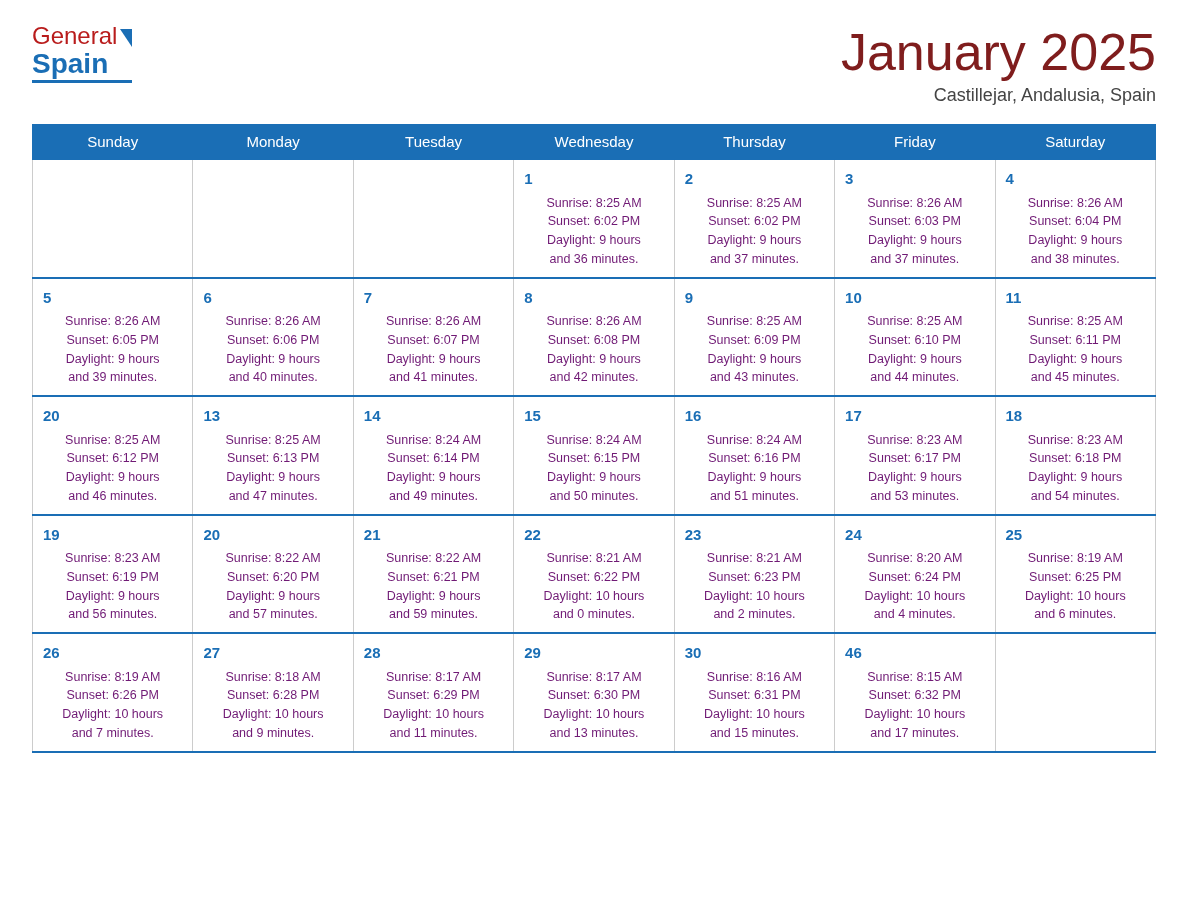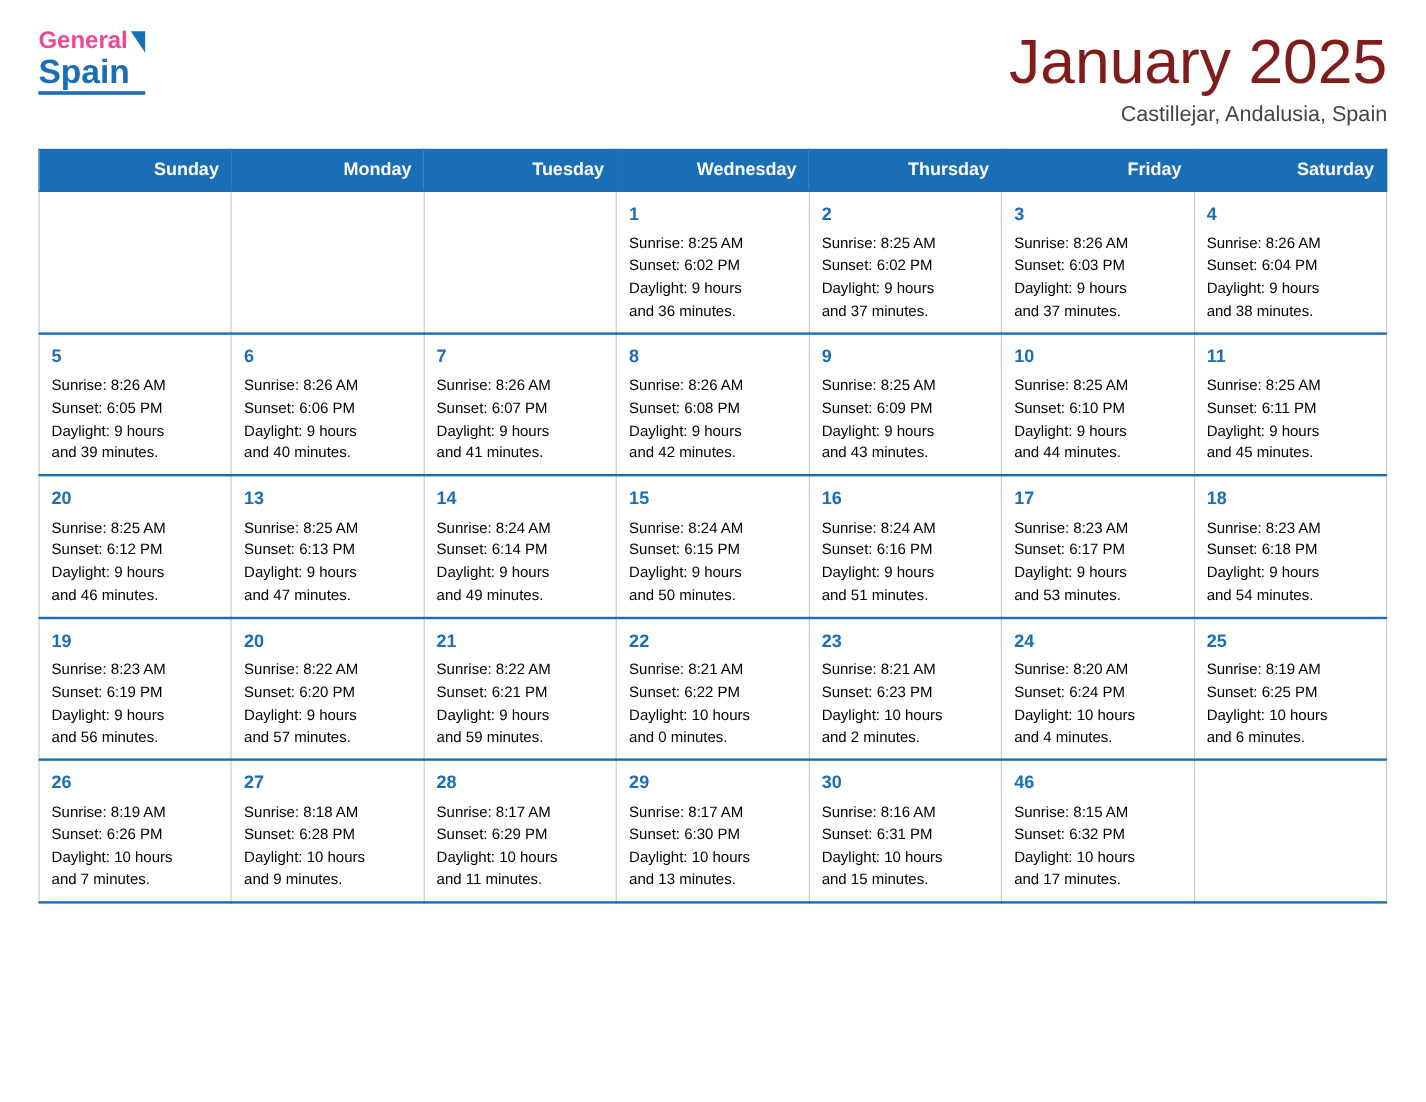--- a/index.html
+++ b/index.html
@@ -15,23 +15,23 @@
       justify-content: space-between;
       align-items: flex-start;
       margin-bottom: 18px;
     }
     .logo-area {
       display: flex;
       flex-direction: column;
       align-items: flex-start;
     }
     .logo-text {
-      font-size: 20px;
-      font-weight: bold;
-      color: #ec4899;
+      font-size: 24px;
+      font-weight: normal;
+      color: #b91c1c;
       line-height: 1;
     }
     .logo-line {
       width: 100%;
       height: 3px;
       background: #1a6eb5;
       margin-top: 2px;
     }
     .title-area {
       text-align: right;
@@ -49,45 +49,46 @@
     }
     .calendar-table {
       width: 100%;
       border-collapse: collapse;
       border: 1px solid #aaa;
     }
     .calendar-table th {
       background: #1a6eb5;
       color: #ffffff;
       font-size: 15px;
-      font-weight: bold;
+      font-weight: normal;
       padding: 8px 10px;
-      text-align: right;
+      text-align: center;
       border: 1px solid #1a6eb5;
     }
     .calendar-table td {
       vertical-align: top;
       border: 1px solid #ccc;
       padding: 8px 10px;
       width: calc(100% / 7);
       min-height: 110px;
       font-size: 12.5px;
       color: #333;
       line-height: 1.5;
     }
     .day-number {
       font-size: 15px;
       font-weight: bold;
       color: #1a6eb5;
       display: block;
       margin-bottom: 3px;
     }
     .day-info {
-      color: #000000;
+      color: #701a75;
       font-size: 12.5px;
+      text-align: center;
     }
     .empty-cell {
       background: #fff;
     }
     tr {
       border-bottom: 2px solid #1a6eb5;
     }
   </style>
 </head>
 <body>

